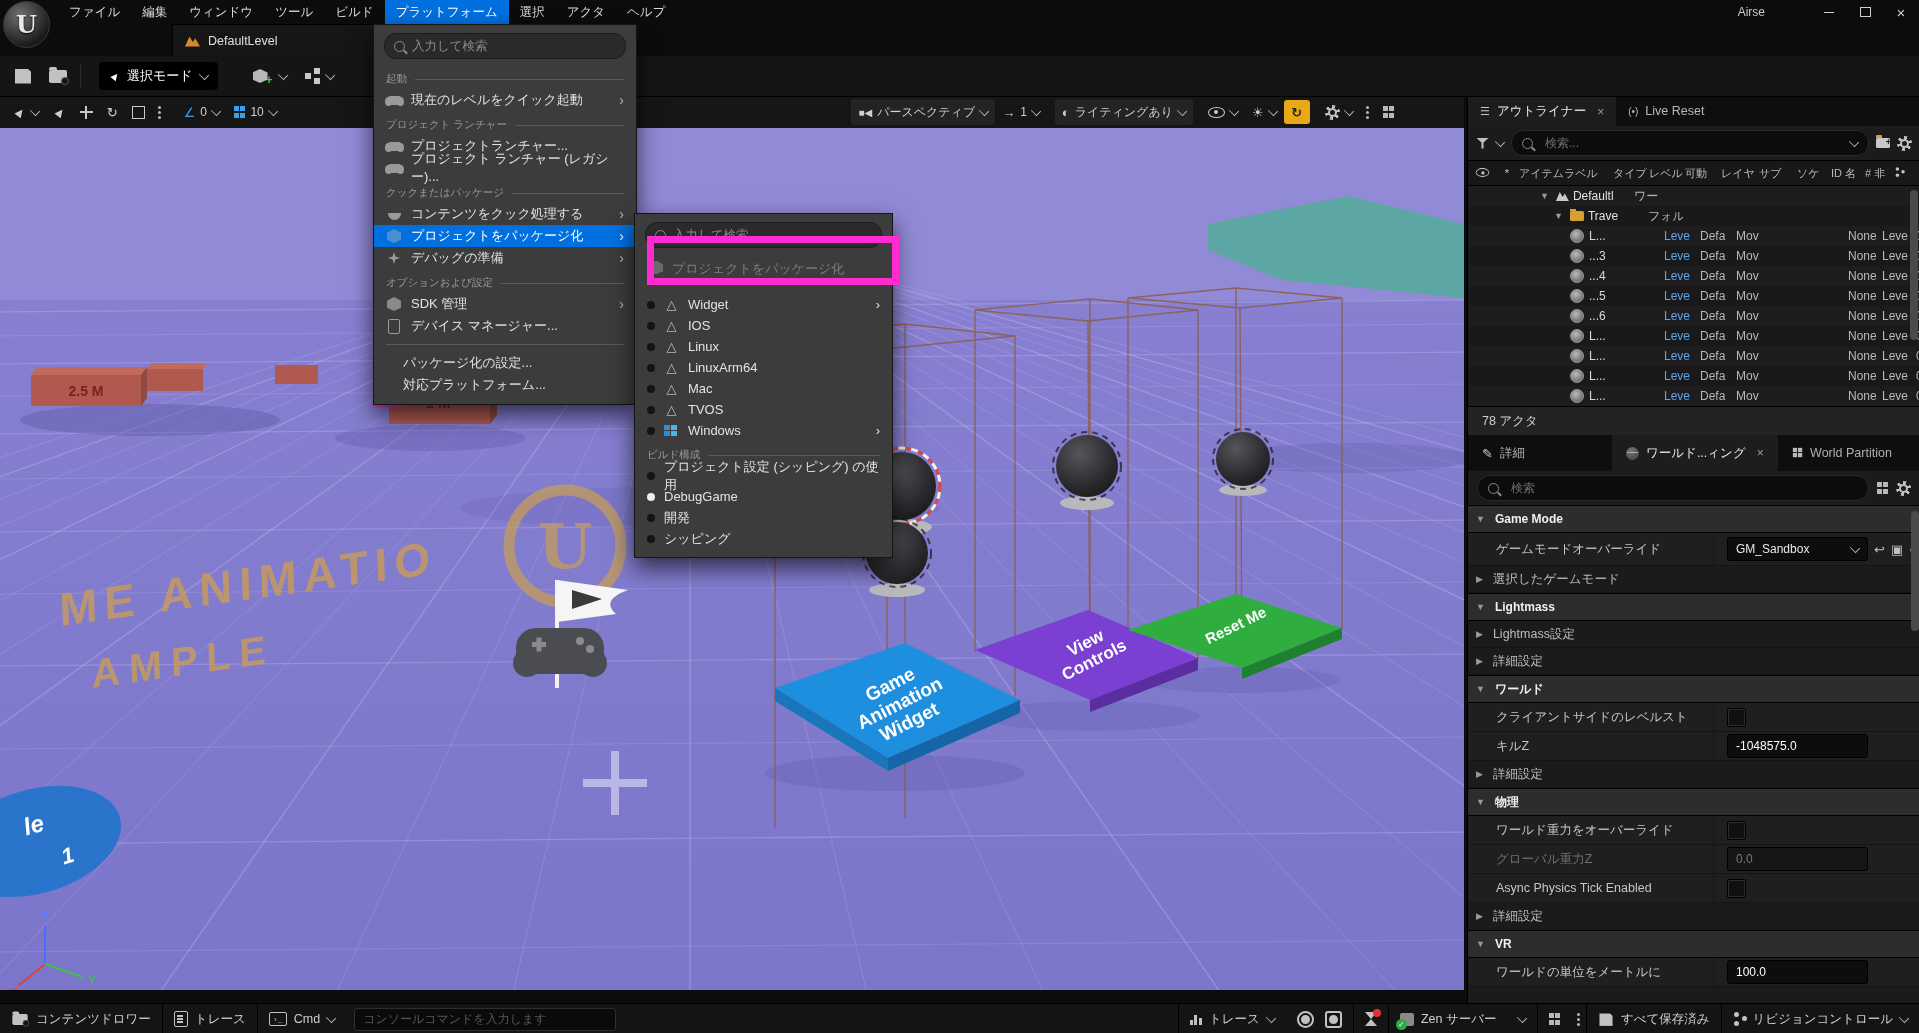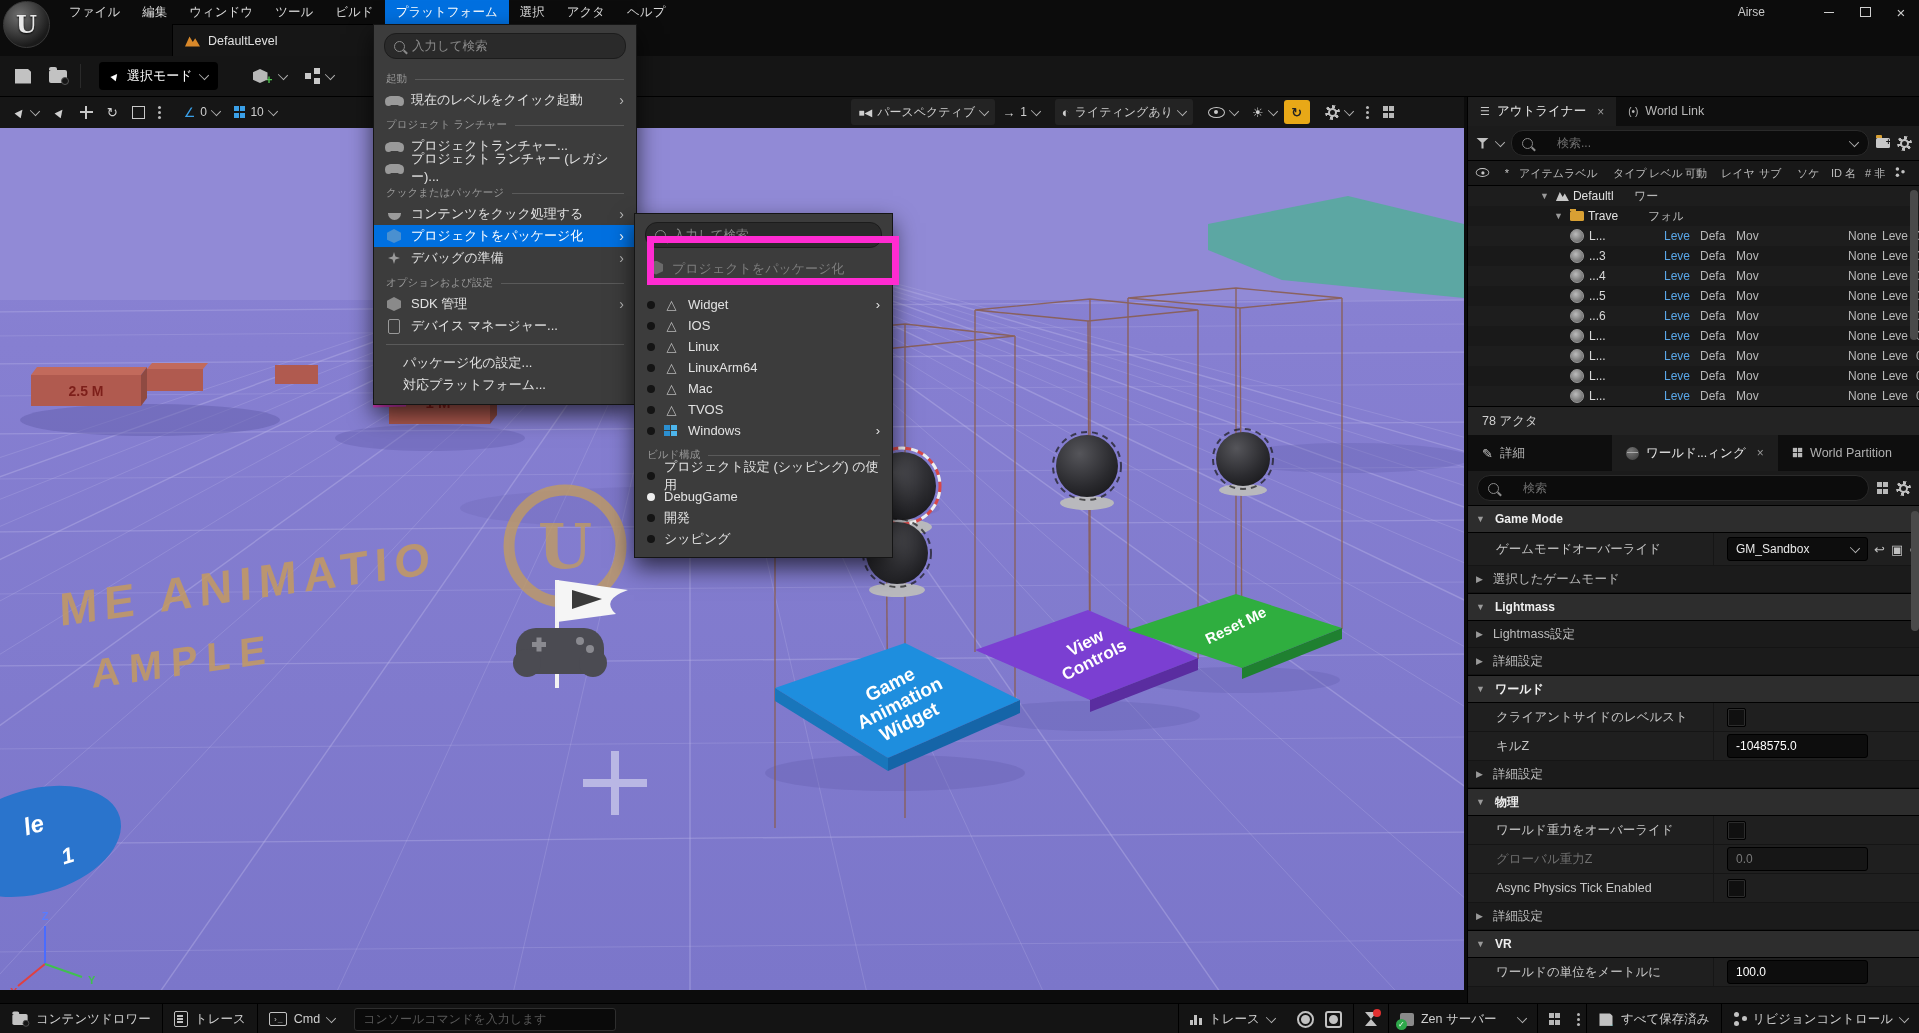--- a/index.html
+++ b/index.html
@@ -55,21 +55,21 @@
   .ic-gear::after{content:"";position:absolute;inset:3px;background:var(--bg,#161616);border:2px solid #c0c0c0;border-radius:50%;box-sizing:border-box;}
   .scene{position:absolute;top:32px;left:0;}
   
   .rpanel{position:absolute;left:1467px;top:96px;width:452px;height:907px;background:#1b1b1b;border-left:1px solid #000;display:flex;flex-direction:column;z-index:30;}
   .ptabs{height:30px;background:#0e0e0e;display:flex;align-items:stretch;flex:none;}
   .ptab{display:flex;align-items:center;gap:7px;padding:0 12px;font-size:12.5px;color:#b8b8b8;}
   .ptab.active{background:#1d1d1d;color:#e8e8e8;border-top:1px solid #2a2a2a;}
   .xglyph{color:#9a9a9a;font-size:12px;margin-left:4px;}
   .filter-row{height:34px;display:flex;align-items:center;gap:7px;padding:0 8px;flex:none;}
   .ic-funnel{width:13px;height:11px;background:#c0c0c0;clip-path:polygon(0 0,100% 0,58% 45%,58% 100%,42% 100%,42% 45%);display:inline-block;}
-  .search-pill{flex:1;display:flex;align-items:center;gap:22px;background:#0c0c0c;border:1px solid #2a2a2a;border-radius:12px;height:24px;padding:0 10px;color:#777;font-size:12px;}
+  .search-pill{flex:1;display:flex;align-items:center;gap:10px;background:#0c0c0c;border:1px solid #2a2a2a;border-radius:12px;height:24px;padding:0 10px;color:#777;font-size:12px;}
   .search-pill input{flex:1;background:transparent;border:none;outline:none;color:#ddd;font-size:12px;font-family:inherit;}
   .search-pill input::placeholder{color:#6f6f6f;}
   .ic-search{width:9px;height:9px;border:1.7px solid #8a8a8a;border-radius:50%;position:relative;display:inline-block;flex:none;}
   .ic-search::after{content:"";position:absolute;width:5px;height:1.7px;background:#8a8a8a;transform:rotate(45deg);right:-4px;bottom:-2px;}
   .ic-folderplus{position:relative;}
   .ic-folderplus::after{content:"+";position:absolute;right:-1px;top:-1px;color:#151515;font-size:9px;font-weight:bold;}
   .out-header{height:24px;display:flex;align-items:center;background:#181818;border-top:1px solid #000;border-bottom:1px solid #000;font-size:11px;color:#bdbdbd;flex:none;overflow:hidden;}
   .oc{flex:none;overflow:hidden;white-space:nowrap;padding:0 1px;}
   .c-eye{width:26px;text-align:center;} .c-star{width:20px;text-align:center;color:#c8c8c8;}
   .c-label{width:92px;} .c-s{width:34px;} .c-m{width:36px;} .c-n{width:32px;} .c-x{width:26px;} .c-i{width:22px;}
@@ -497,21 +497,21 @@
 
   <div class="rpanel" style="--bg:#1b1b1b;">
     <div class="ptabs">
       <div class="ptab active">
         <span style="color:#c8c8c8;font-size:11px;">☰</span>
         <span>アウトライナー</span>
         <span class="xglyph">×</span>
       </div>
       <div class="ptab">
         <span style="font-size:10px;color:#b8b8b8;">(•)</span>
-        <span>World Link</span>
+        <span>Live Reset</span>
       </div>
     </div>
     <div class="filter-row">
       <span class="ic-funnel"></span>
       <span class="chev"></span>
       <div class="search-pill">
         <span class="ic-search"></span>
         <input placeholder="検索..." style="">
         <span class="chev"></span>
       </div>

